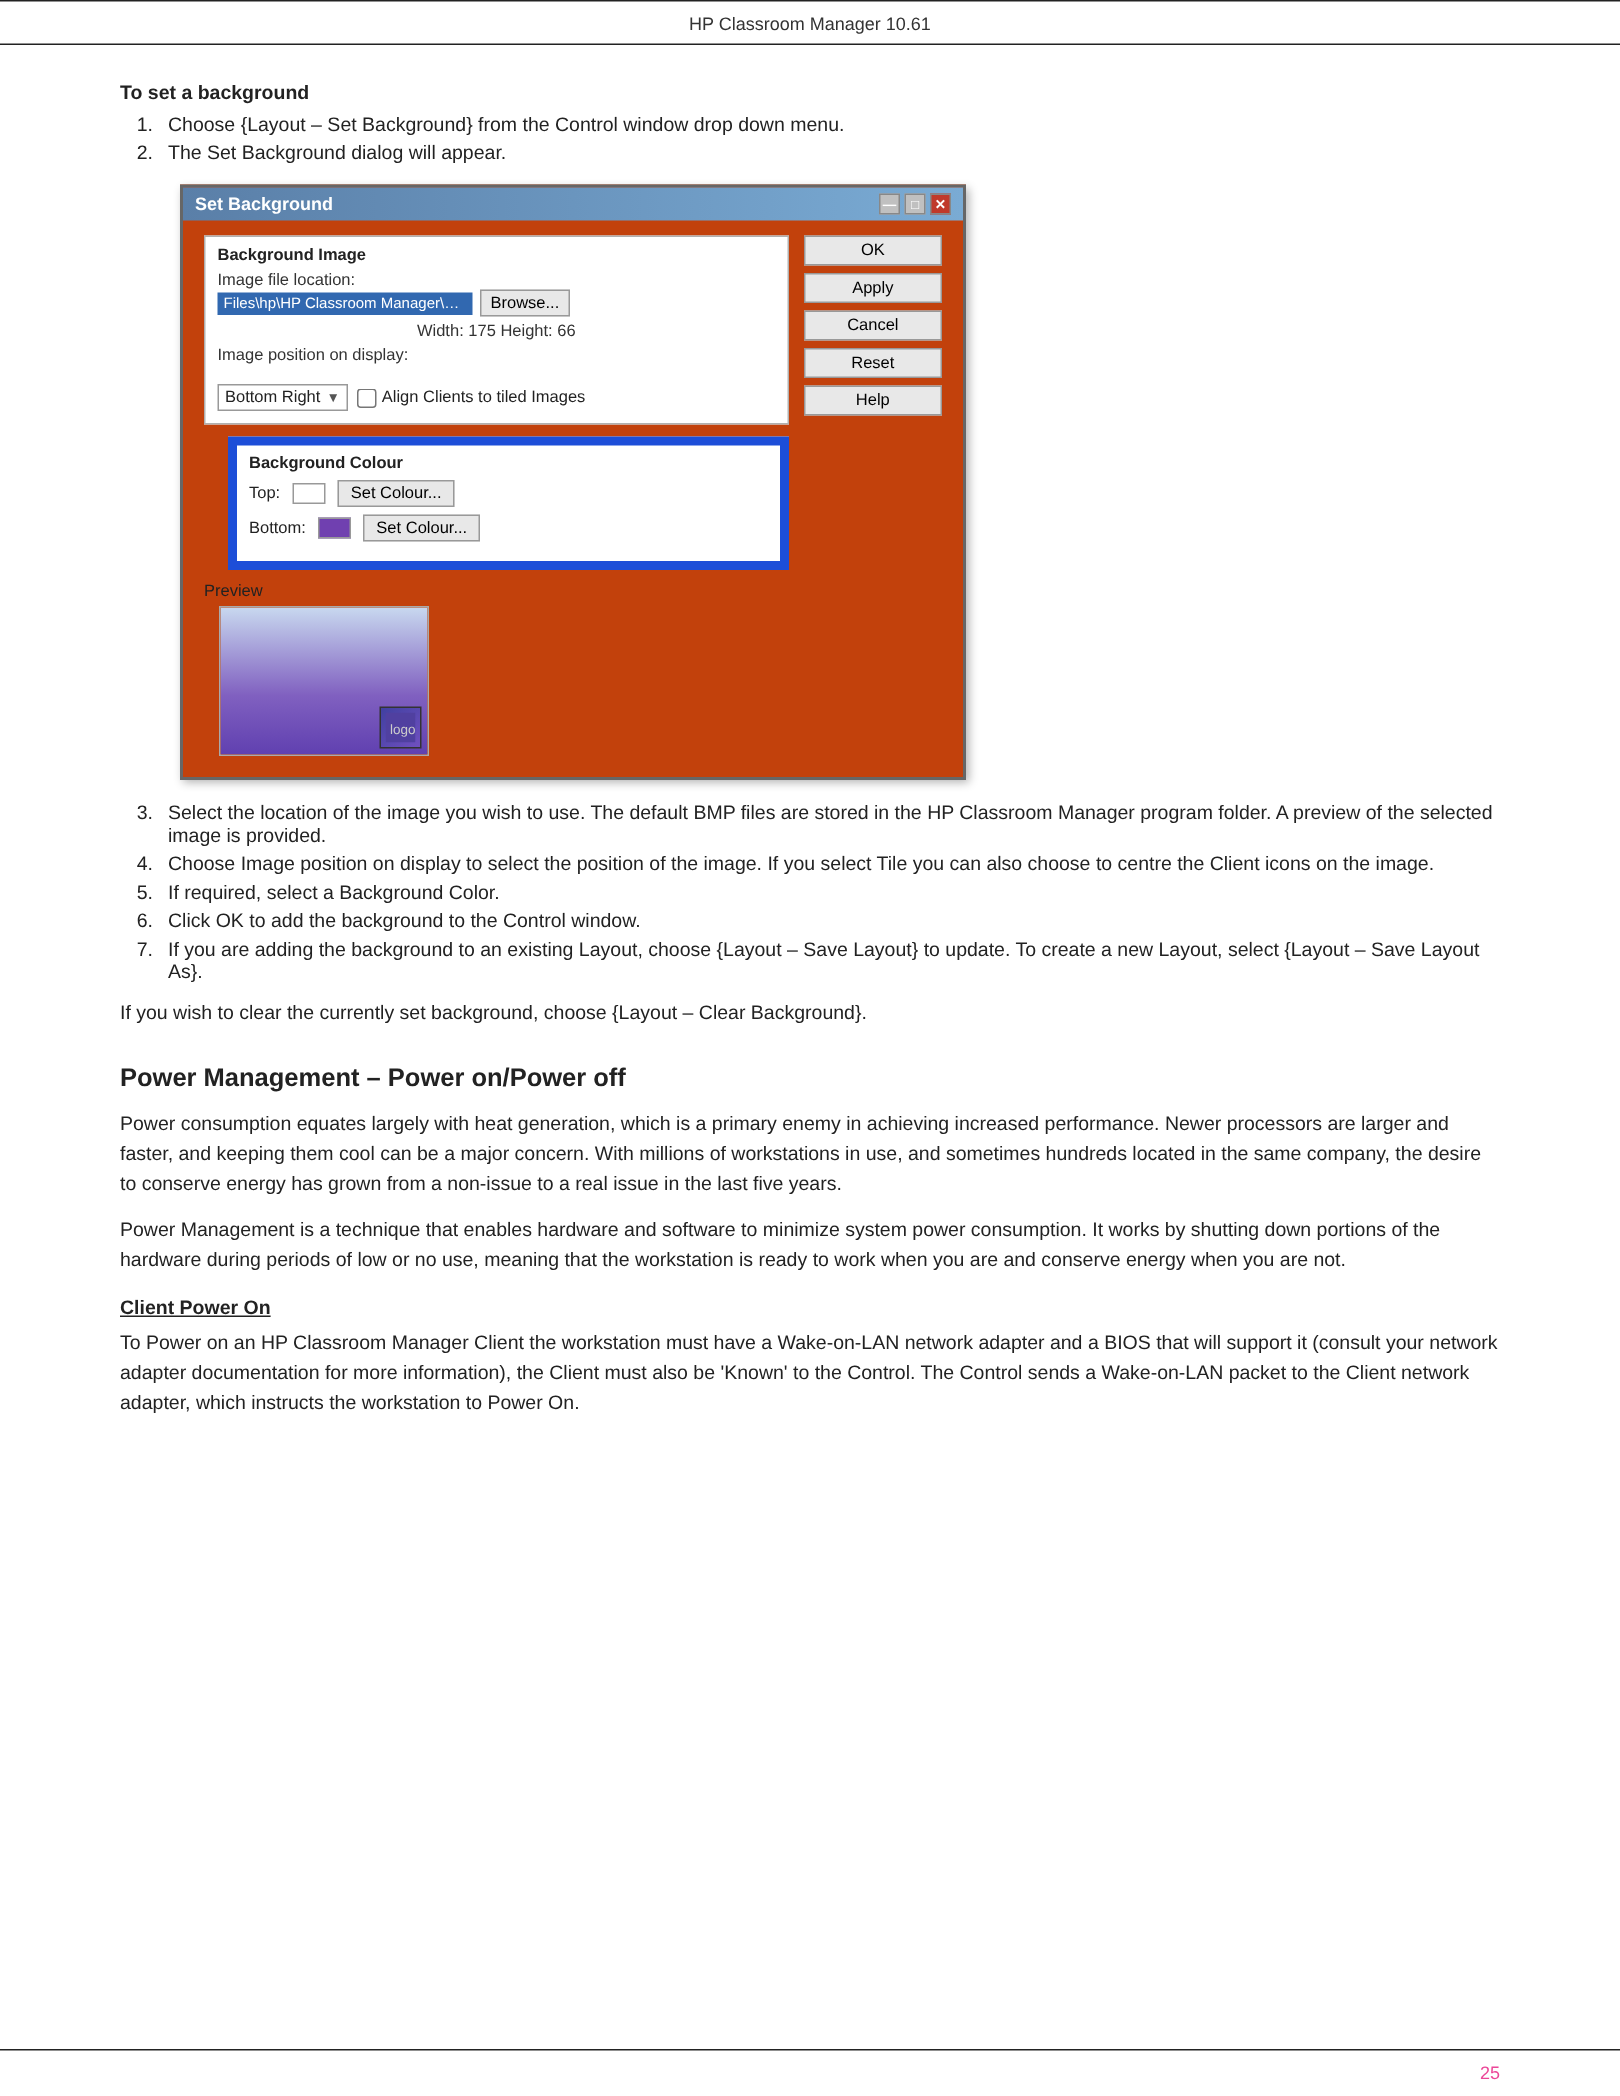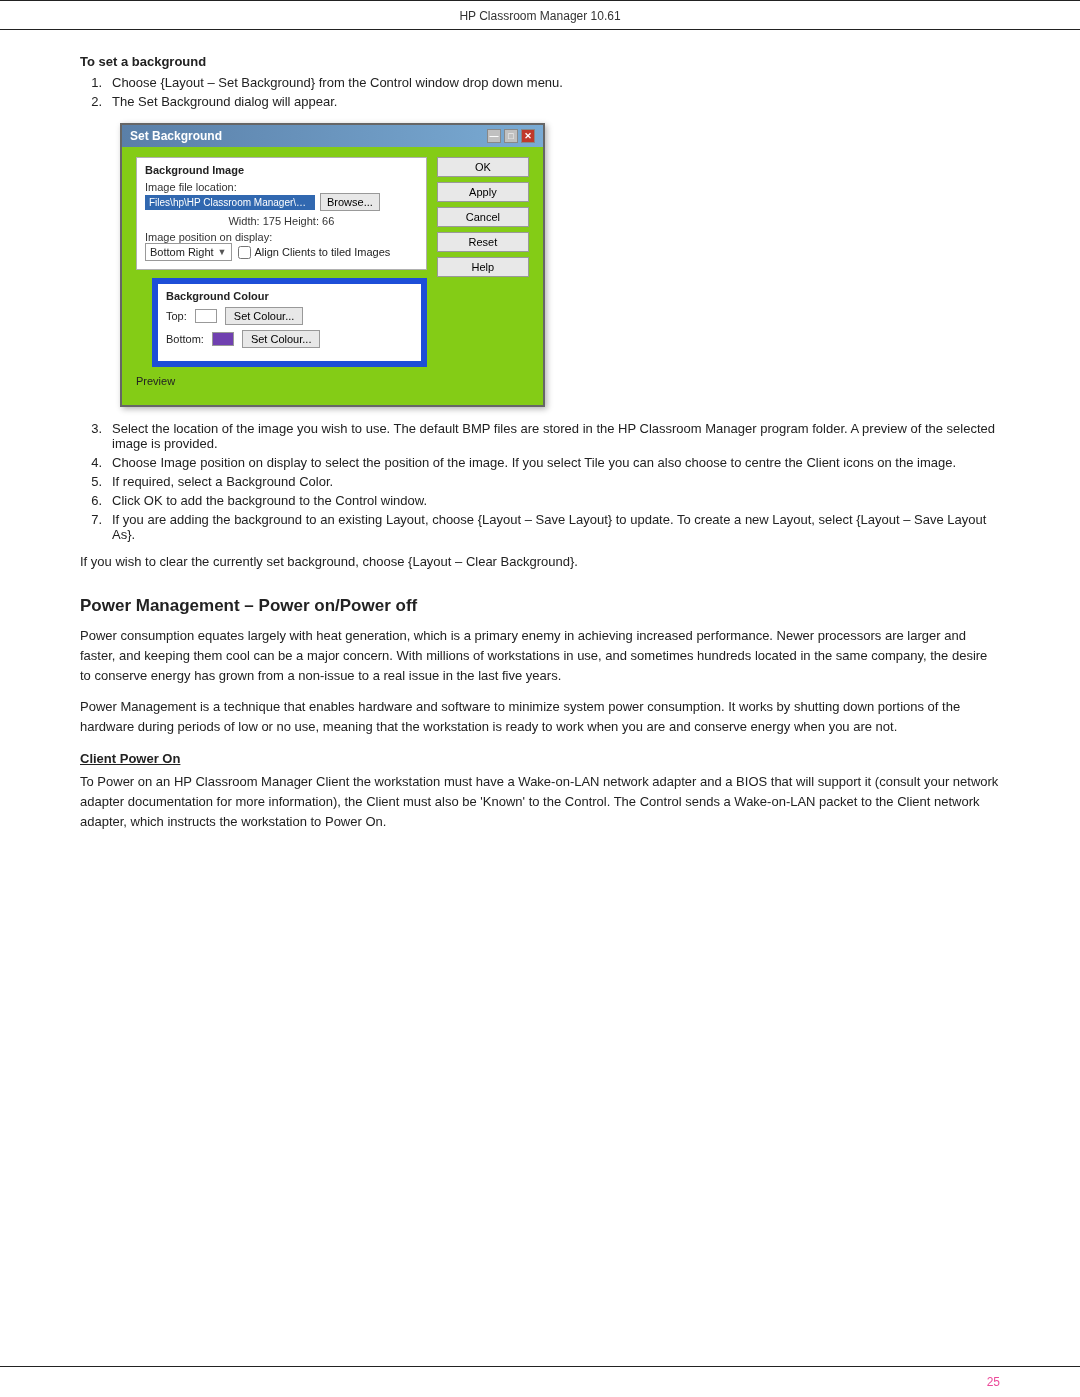--- a/index.html
+++ b/index.html
@@ -52,22 +52,22 @@
     .numbered-list li .num {
       min-width: 22px;
       text-align: right;
     }
     
     .dialog-wrapper {
       margin: 14px 0 14px 40px;
     }
     .dialog {
       border: 2px solid #666;
-      background: #84cc16;
-      width: 425px;
+      background: #c2410c;
+      width: 524px;
       font-size: 12px;
       box-shadow: 2px 2px 6px rgba(0,0,0,0.3);
     }
     .dialog-titlebar {
       background: linear-gradient(to right, #5a7fa8, #7aabd4);
       color: #fff;
       padding: 4px 8px;
       display: flex;
       align-items: center;
       justify-content: space-between;
@@ -155,21 +155,21 @@
     .size-info {
       font-size: 11px;
       text-align: center;
       color: #333;
       margin: 2px 0 4px 0;
     }
     .position-row {
       display: flex;
       align-items: center;
       gap: 6px;
-      margin-top: 0;
+      margin-top: 13px;
     }
     .dropdown-select {
       background: #fff;
       border: 1px solid #999;
       padding: 2px 4px;
       font-size: 11px;
       min-width: 80px;
       display: flex;
       align-items: center;
       gap: 2px;
@@ -350,20 +350,29 @@
             </div>
             <div class="colour-row">
               <span>Bottom:</span>
               <span class="colour-swatch" style="background:#7040b0;"></span>
               <button class="set-colour-btn">Set Colour...</button>
             </div>
           </div>
 
           <div class="preview-section">
             <div class="preview-label">Preview</div>
+            <div class="preview-box">
+              <div class="preview-gradient"></div>
+              <div class="preview-logo">
+                <svg width="20" height="20" viewBox="0 0 20 20">
+                  <rect width="20" height="20" fill="#5040a0"></rect>
+                  <text x="3" y="14" font-size="9" fill="#ccc" font-family="Arial">logo</text>
+                </svg>
+              </div>
+            </div>
           </div>
 
         </div>
 
         <div class="dialog-sidebar">
           <button class="dialog-btn">OK</button>
           <button class="dialog-btn">Apply</button>
           <button class="dialog-btn">Cancel</button>
           <button class="dialog-btn">Reset</button>
           <button class="dialog-btn">Help</button>

